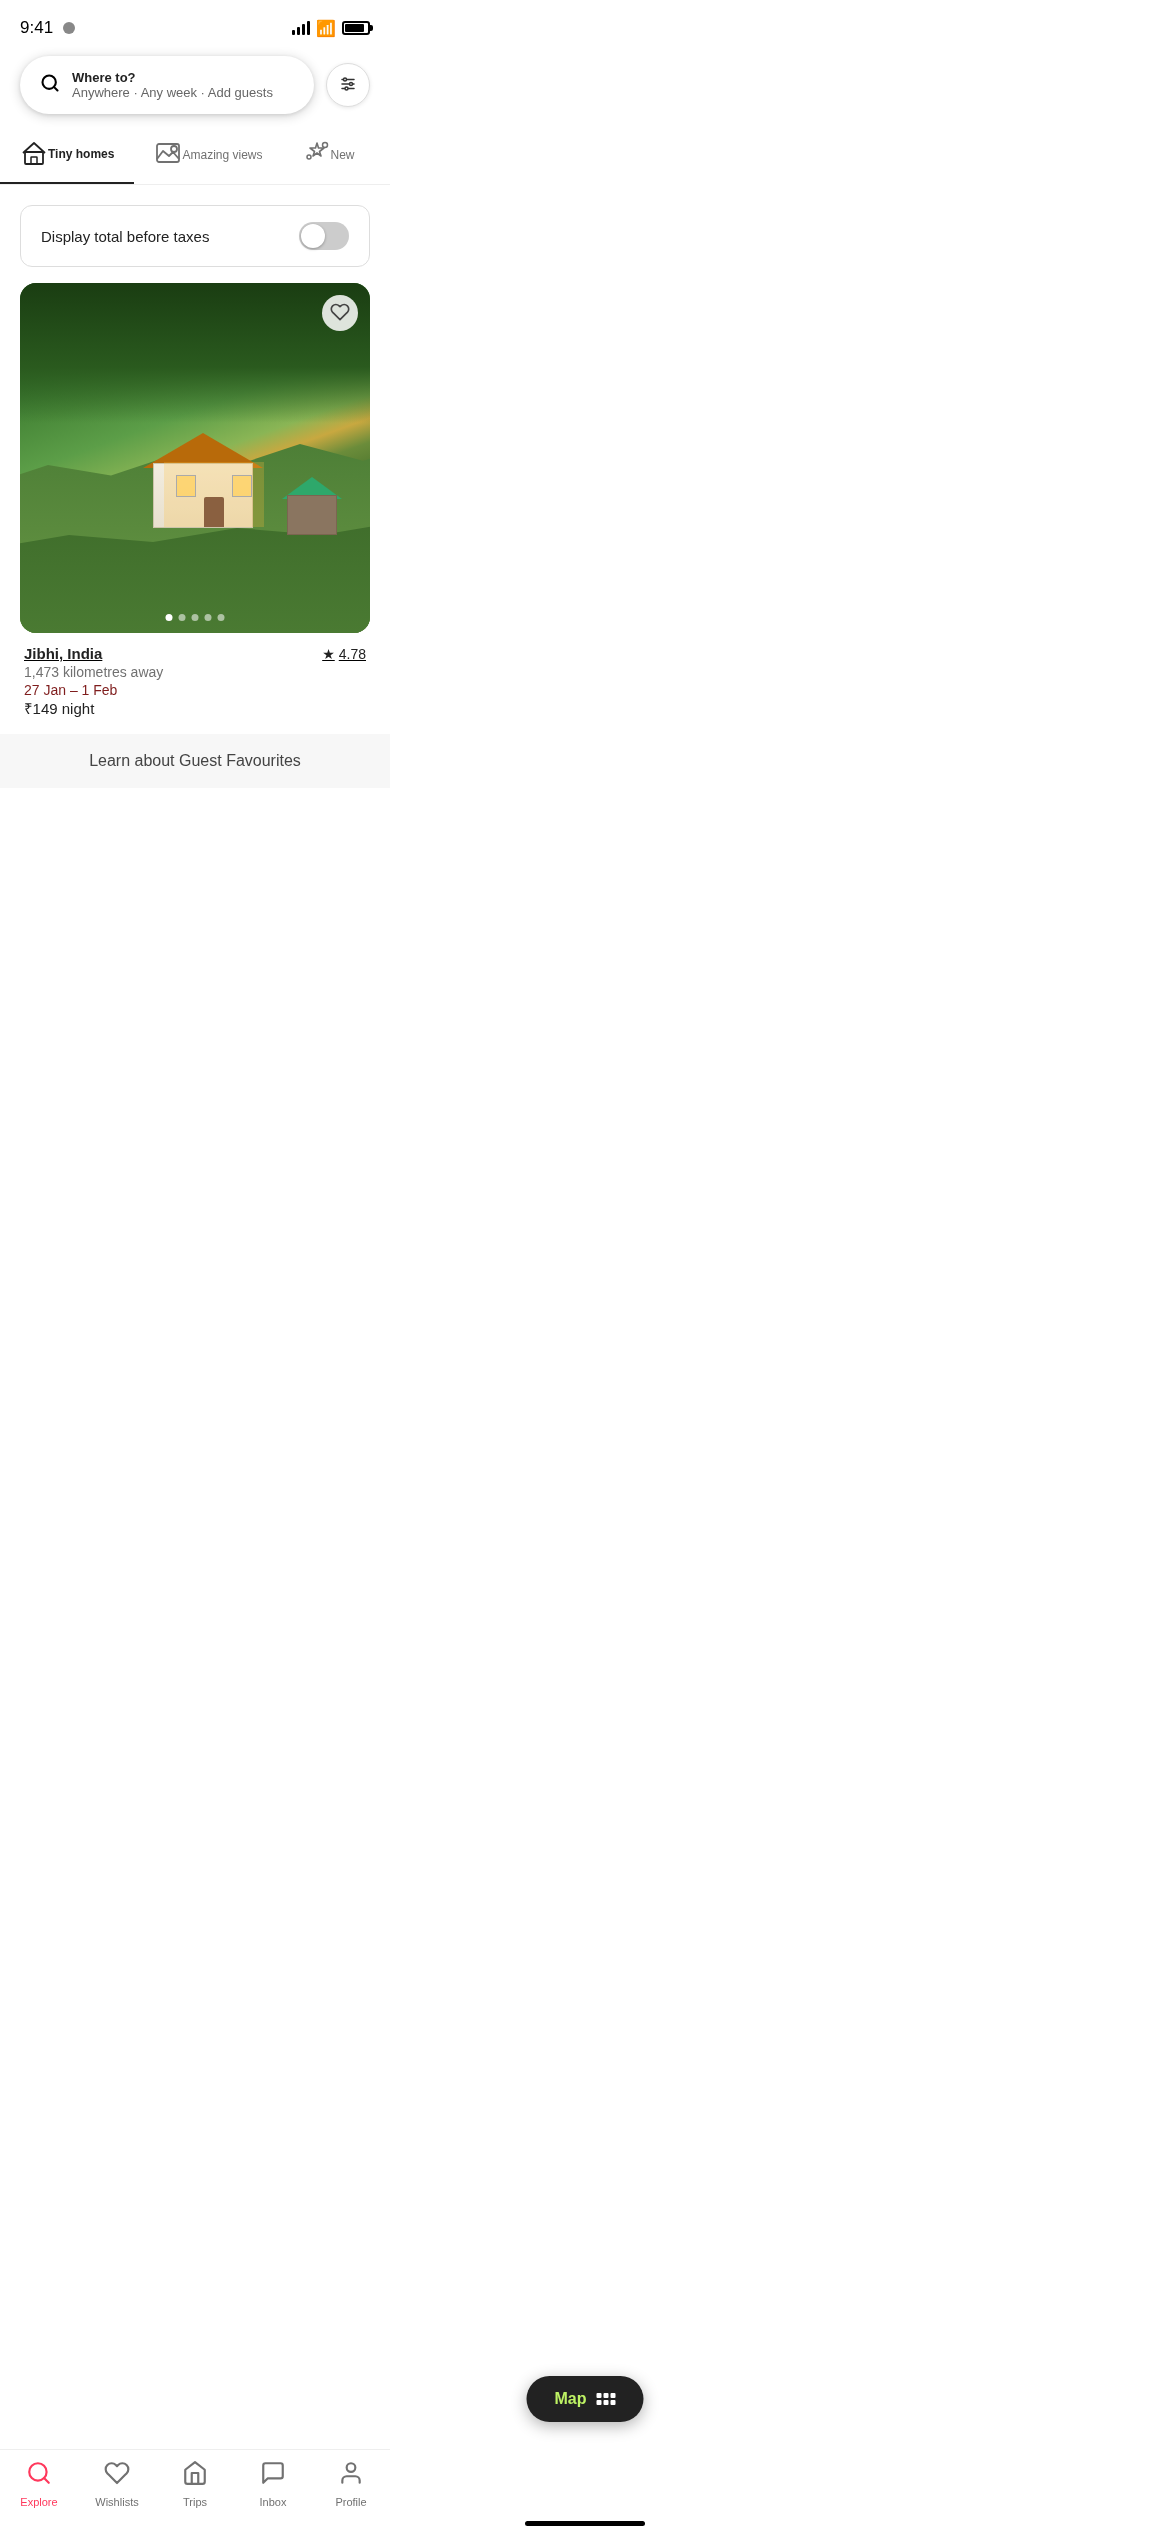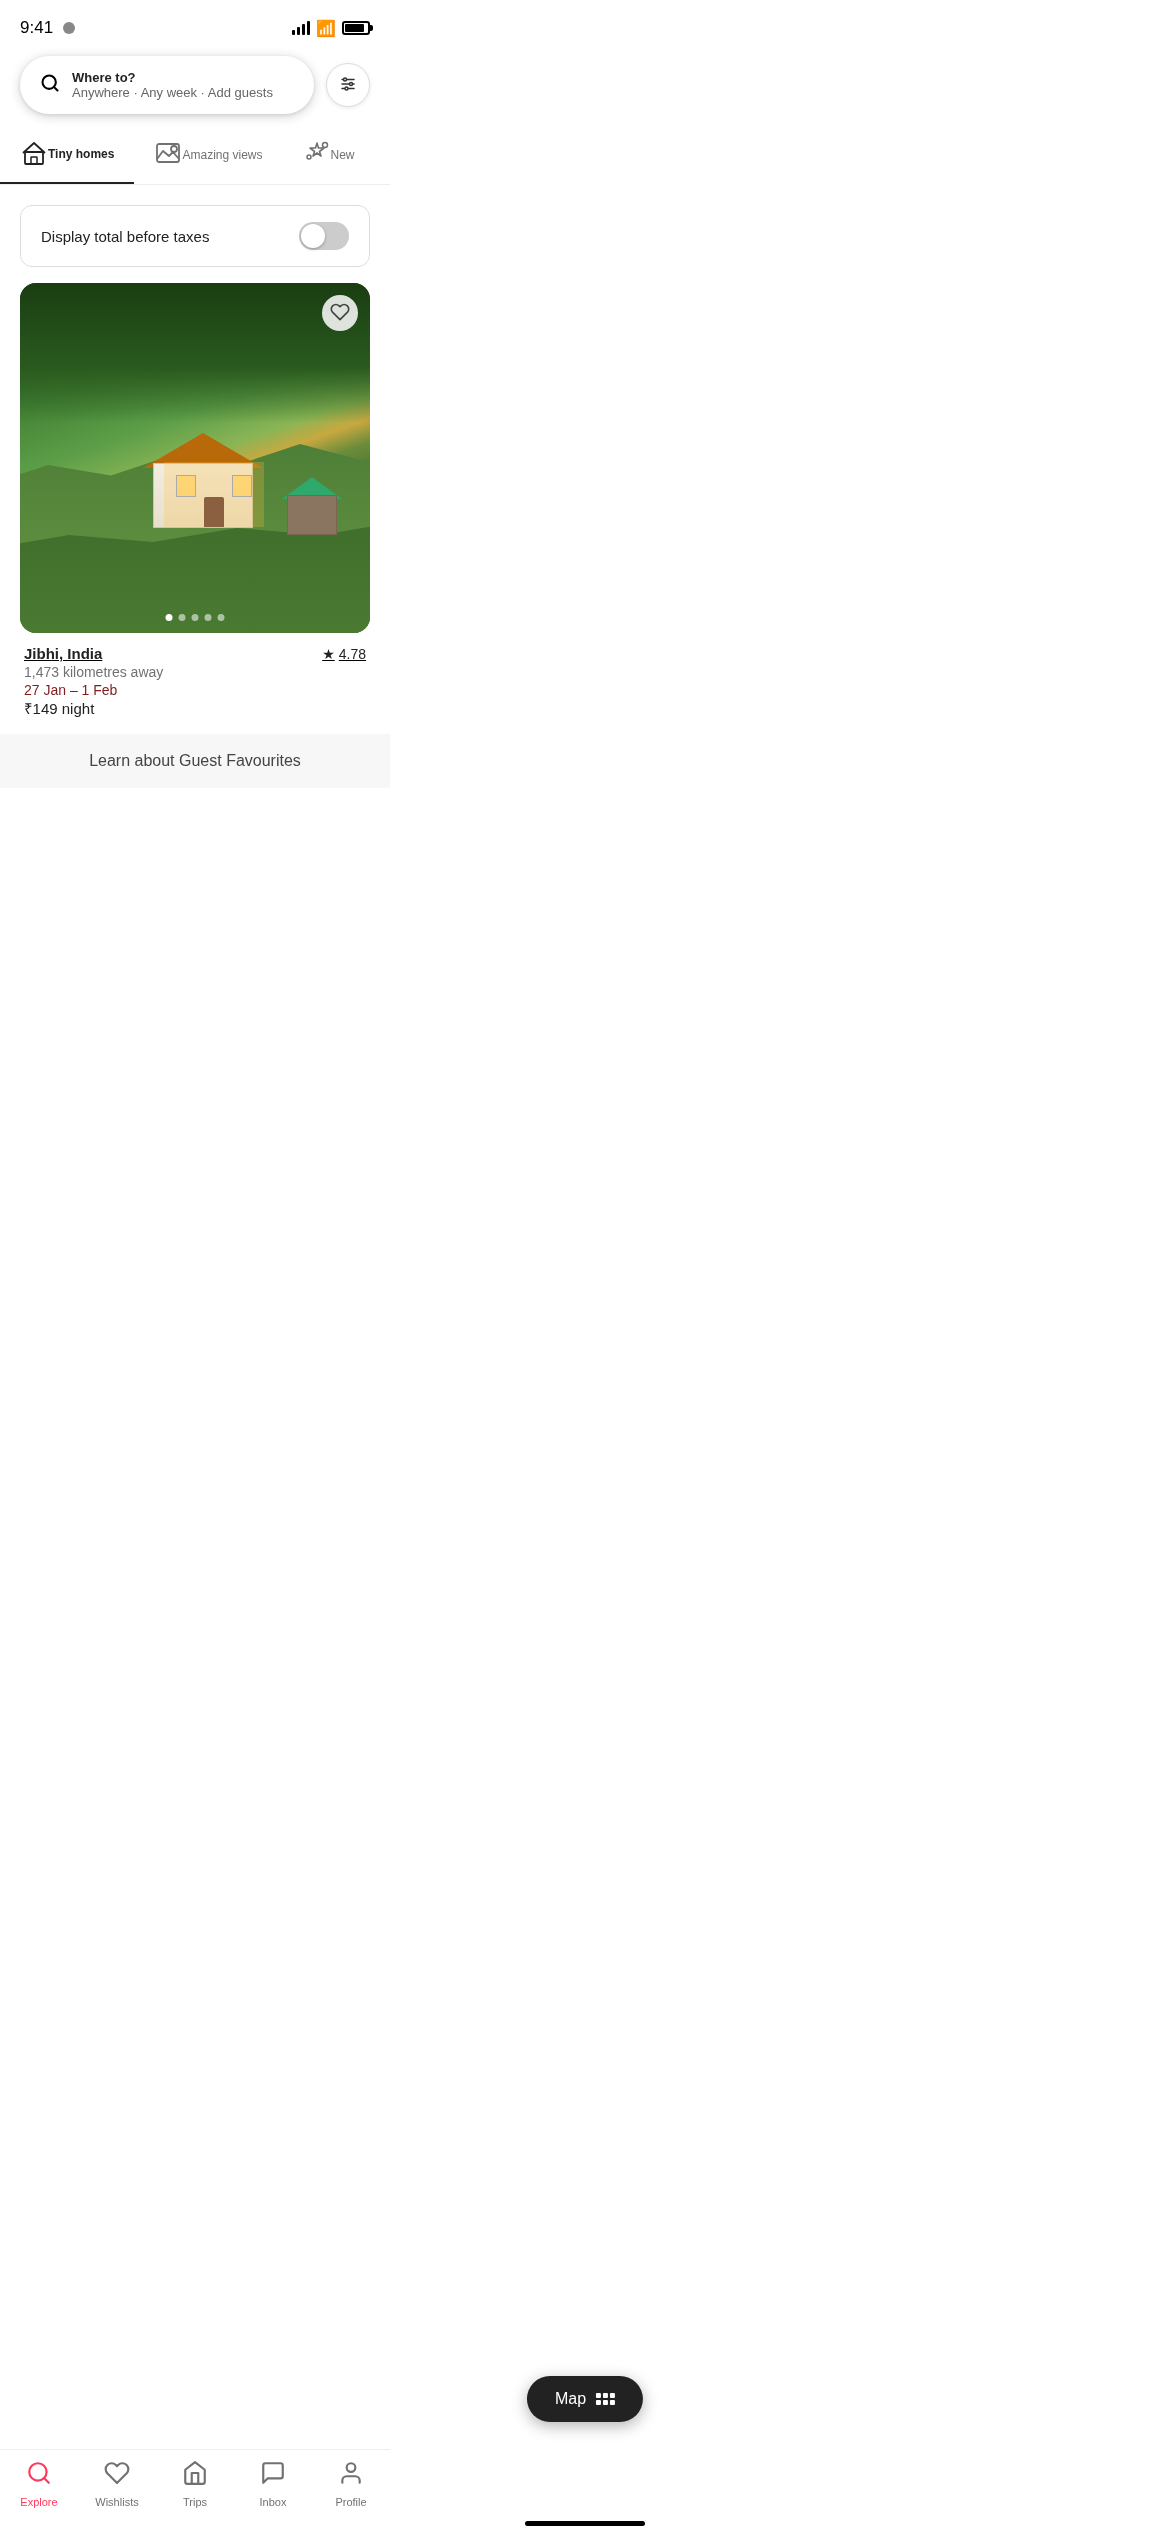--- a/index.html
+++ b/index.html
@@ -414,26 +414,26 @@
       color: #222;
     }
 
     
     .map-btn {
       position: fixed;
       bottom: 110px;
       left: 50%;
       transform: translateX(-50%);
       background: #222;
-      color: #ffffff;
+      color: #bef264;
       border: none;
       border-radius: 28px;
       padding: 14px 28px;
       font-size: 16px;
-      font-weight: 400;
+      font-weight: 700;
       cursor: pointer;
       display: flex;
       align-items: center;
       gap: 10px;
       z-index: 100;
       box-shadow: 0 4px 16px rgba(0,0,0,0.3);
     }
     .map-grid-icon {
       display: flex;
       gap: 2px;

